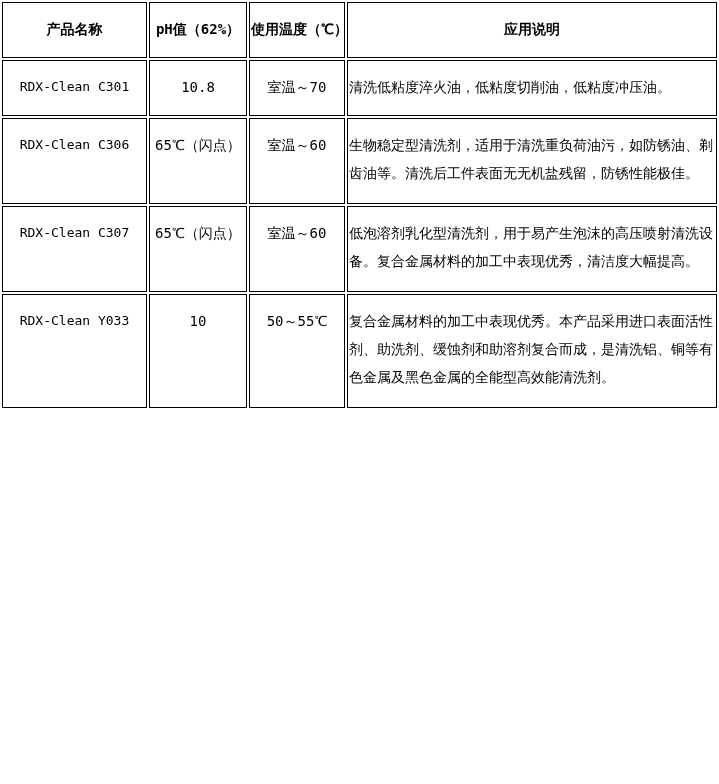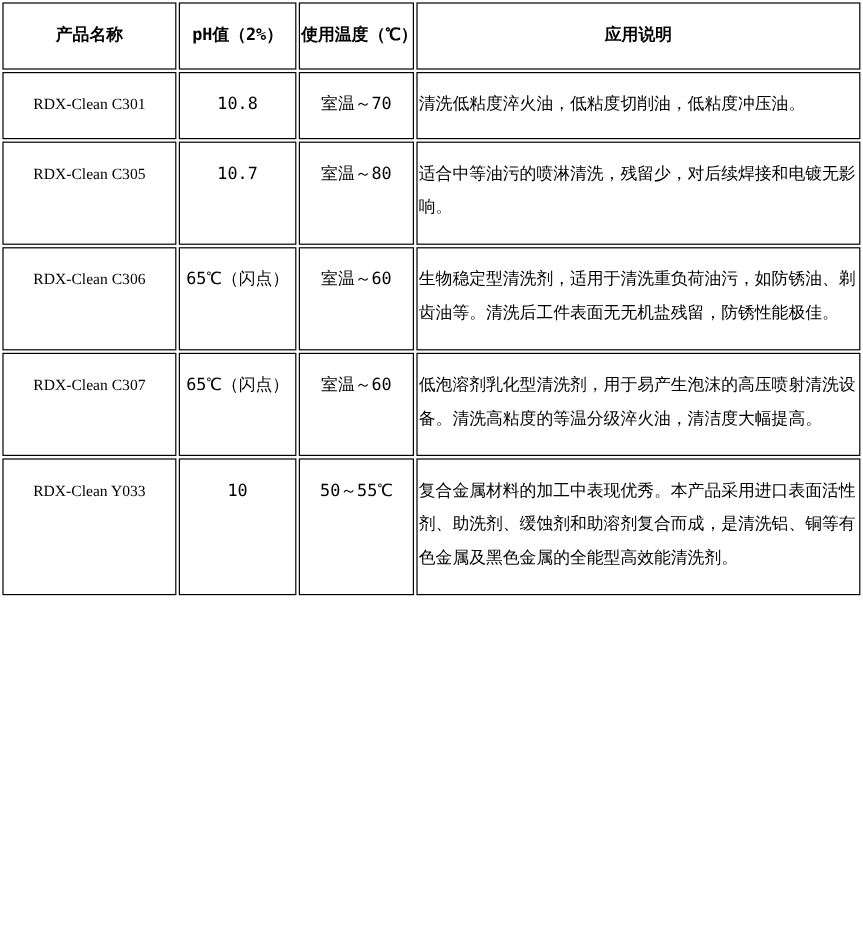--- a/index.html
+++ b/index.html
@@ -37,21 +37,21 @@
   th {
     font-weight: bold;
     text-align: center;
     height: 56px;
     white-space: nowrap;
   }
   td.name, td.ph, td.temp {
     text-align: center;
     white-space: nowrap;
   }
-  td.name { font-size: 13px; font-family: Liberation Serif, serif; }
+  td.name { font-size: 13px; }
   td.desc {
     text-align: left;
     word-break: break-all;
   }
   tr.h56 td { height: 56px; }
   tr.h86 td { height: 86px; }
   tr.h114 td { height: 114px; }
 </style>
 </head>
 <body>
@@ -60,49 +60,43 @@
   <table class="spec">
     <colgroup>
       <col class="c-name">
         <col class="c-ph">
         <col class="c-temp">
         <col class="c-desc">
     </colgroup>
     <thead>
       <tr>
         <th>产品名称</th>
-        <th>pH值（2%）</th>
+        <th>pH值（62%）</th>
         <th>使用温度（℃）</th>
         <th>应用说明</th>
       </tr>
     </thead>
     <tbody>
       <tr class="h56">
         <td class="name">RDX-Clean C301</td>
         <td class="ph">10.8</td>
         <td class="temp">室温～70</td>
         <td class="desc">清洗低粘度淬火油，低粘度切削油，低粘度冲压油。</td>
       </tr>
       <tr class="h86">
-        <td class="name">RDX-Clean C305</td>
-        <td class="ph">10.7</td>
-        <td class="temp">室温～80</td>
-        <td class="desc">适合中等油污的喷淋清洗，残留少，对后续焊接和电镀无影响。</td>
-      </tr>
-      <tr class="h86">
         <td class="name">RDX-Clean C306</td>
         <td class="ph">65℃（闪点）</td>
         <td class="temp">室温～60</td>
         <td class="desc">生物稳定型清洗剂，适用于清洗重负荷油污，如防锈油、剃齿油等。清洗后工件表面无无机盐残留，防锈性能极佳。</td>
       </tr>
       <tr class="h86">
         <td class="name">RDX-Clean C307</td>
         <td class="ph">65℃（闪点）</td>
         <td class="temp">室温～60</td>
-        <td class="desc">低泡溶剂乳化型清洗剂，用于易产生泡沫的高压喷射清洗设备。清洗高粘度的等温分级淬火油，清洁度大幅提高。</td>
+        <td class="desc">低泡溶剂乳化型清洗剂，用于易产生泡沫的高压喷射清洗设备。复合金属材料的加工中表现优秀，清洁度大幅提高。</td>
       </tr>
       <tr class="h114">
         <td class="name">RDX-Clean Y033</td>
         <td class="ph">10</td>
         <td class="temp">50～55℃</td>
         <td class="desc">复合金属材料的加工中表现优秀。本产品采用进口表面活性剂、助洗剂、缓蚀剂和助溶剂复合而成，是清洗铝、铜等有色金属及黑色金属的全能型高效能清洗剂。</td>
       </tr>
     </tbody>
   </table>
 </div>

